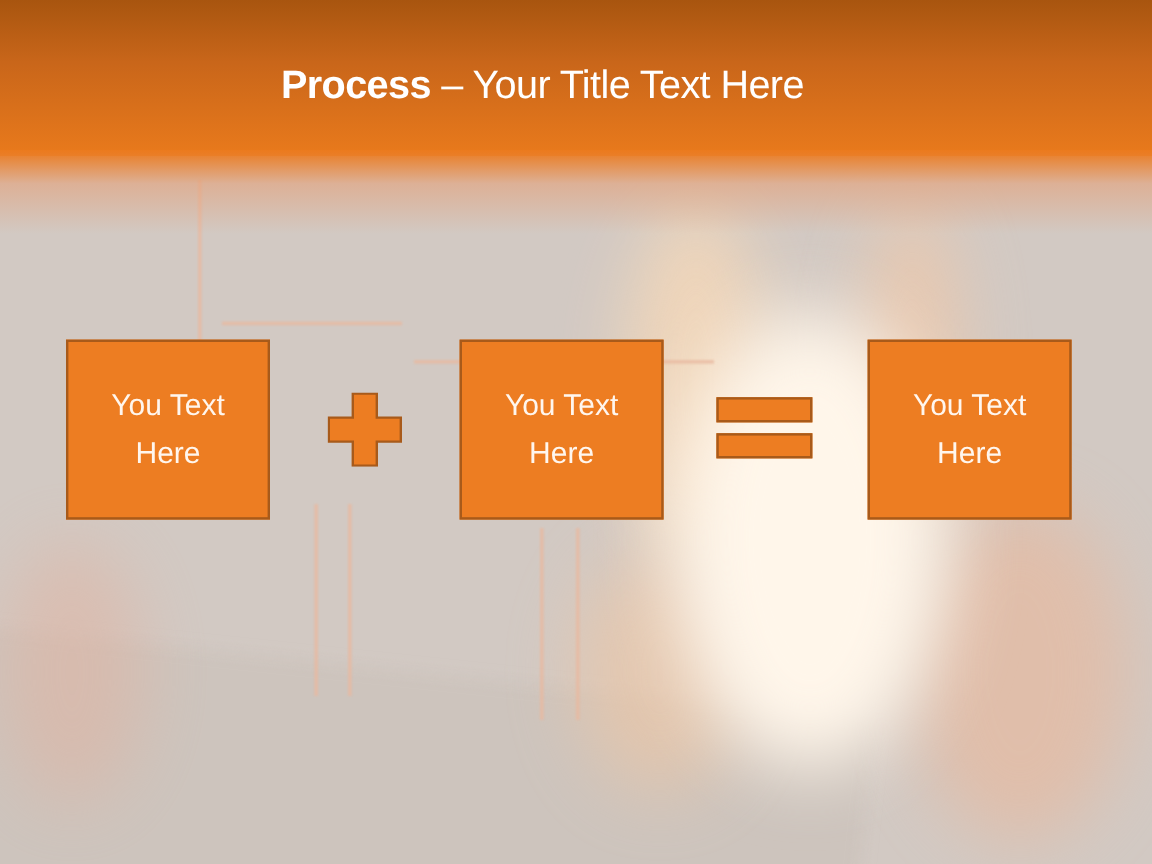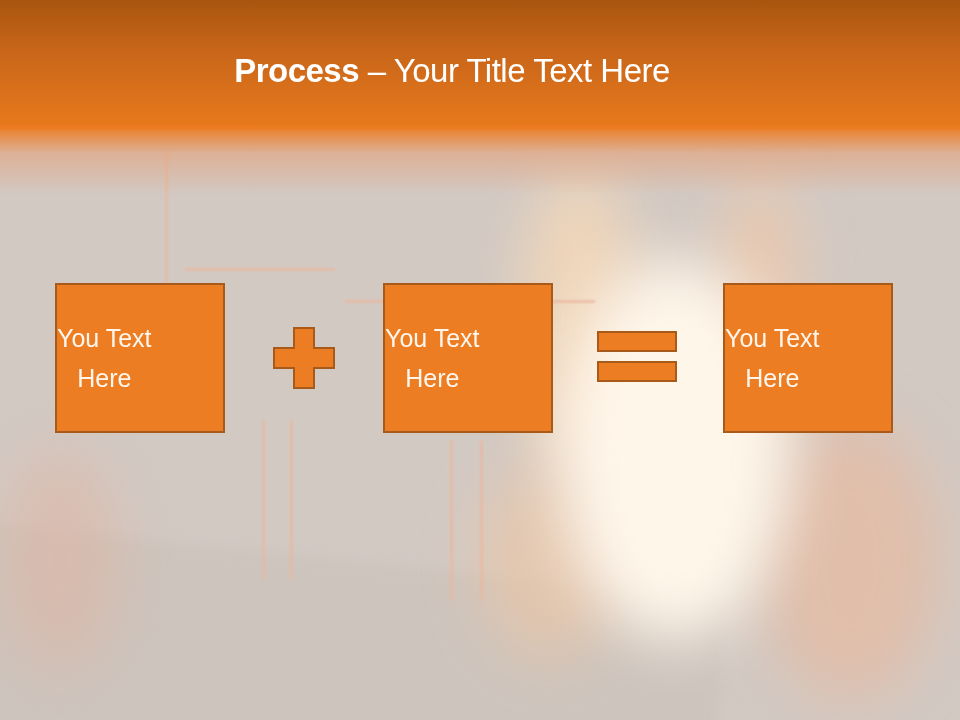--- a/index.html
+++ b/index.html
@@ -32,21 +32,21 @@
     }
     .title {
       position: absolute; left: 0; top: 52px; width: 904px; text-align: center;
       color: #ffffff; font-size: 33px; letter-spacing: -0.5px;
       font-family: "Liberation Sans", sans-serif;
     }
     .title .bold { font-weight: bold; }
     .box {
       position: absolute; top: 283px; width: 166px; height: 146px;
       background: #ed7d22; border: 2px solid #a85a1a;
-      display: flex; align-items: center; justify-content: flex-start; text-align: center;
+      display: flex; align-items: center; justify-content: center; text-align: center;
       color: #fff6ee; font-size: 25px; line-height: 40px;
       font-family: "Liberation Sans", sans-serif;
       box-sizing: content-box;
     }
     .box1 { left: 55px; }
     .box2 { left: 383px; }
     .box3 { left: 723px; }
     .plus { position: absolute; left: 273px; top: 327px; width: 62px; height: 62px; }
     .eq-bar {
       position: absolute; left: 597px; width: 76px; height: 17px;

